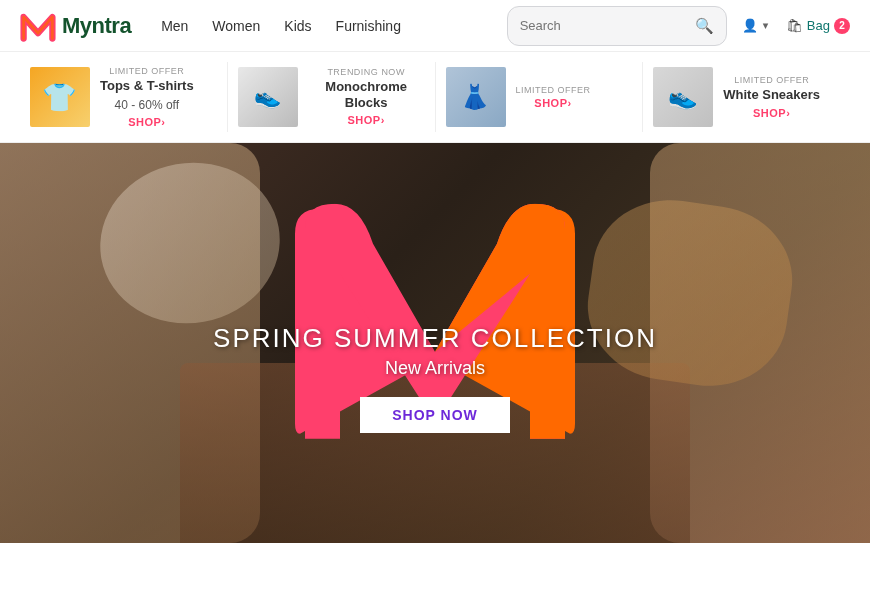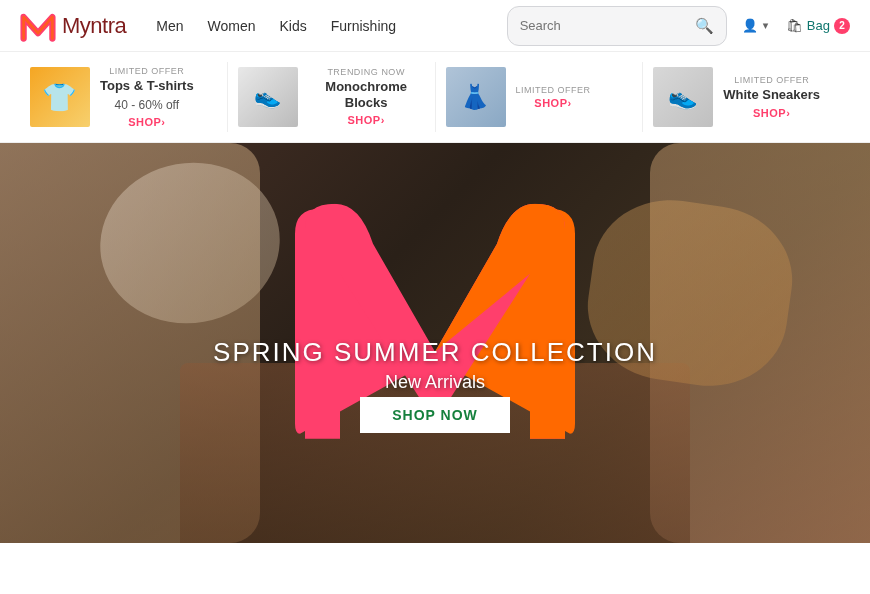--- a/index.html
+++ b/index.html
@@ -20,22 +20,22 @@
       margin-right: 30px;
       cursor: pointer;
     }
     .logo-m {
       width: 36px;
       height: 36px;
       margin-right: 6px;
     }
     .logo-text {
       font-size: 22px;
-      font-weight: normal;
-      color: #7f1d1d;
+      font-weight: bold;
+      color: #14532d;
       letter-spacing: -0.5px;
     }
     .nav {
       display: flex;
       align-items: center;
       gap: 24px;
       flex: 1;
     }
     .nav-item {
       font-size: 14px;
@@ -182,27 +182,27 @@
       color: #fff;
       text-transform: uppercase;
       letter-spacing: 2px;
       text-shadow: 1px 1px 4px rgba(0,0,0,0.5);
       margin-bottom: 4px;
     }
     .hero-subtitle {
       font-size: 18px;
       color: #fff;
       text-shadow: 1px 1px 4px rgba(0,0,0,0.5);
-      margin-bottom: 4px;
+      margin-bottom: 18px;
     }
     .shop-now-btn {
       display: inline-block;
       padding: 10px 32px;
       background: #fff;
-      color: #15803d;
+      color: #6d28d9;
       font-size: 14px;
       font-weight: bold;
       letter-spacing: 1px;
       text-transform: uppercase;
       border: none;
       cursor: pointer;
       text-align: center;
     }
 
     

